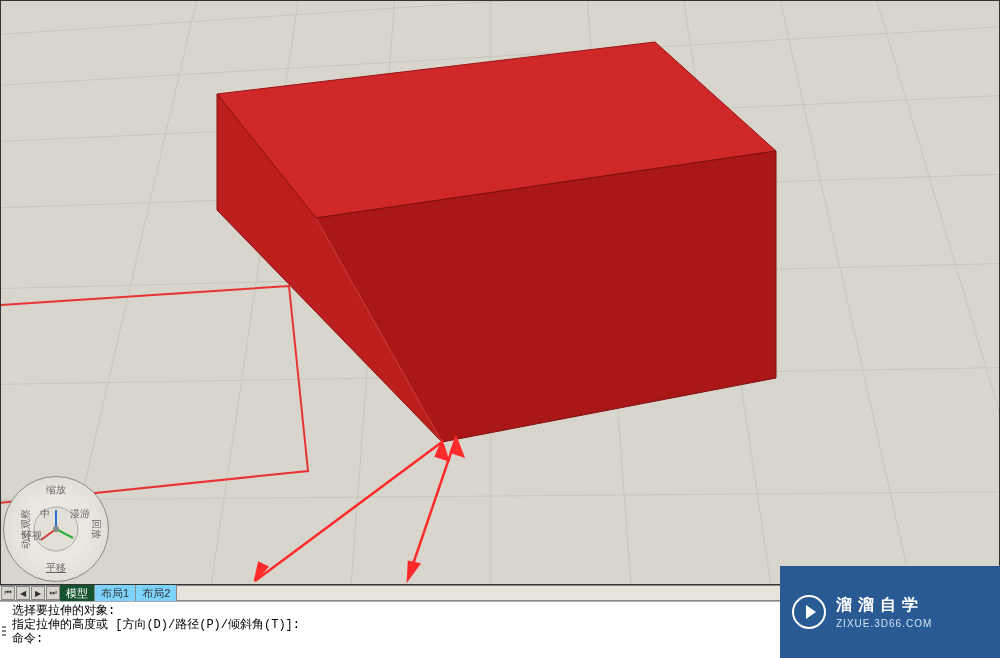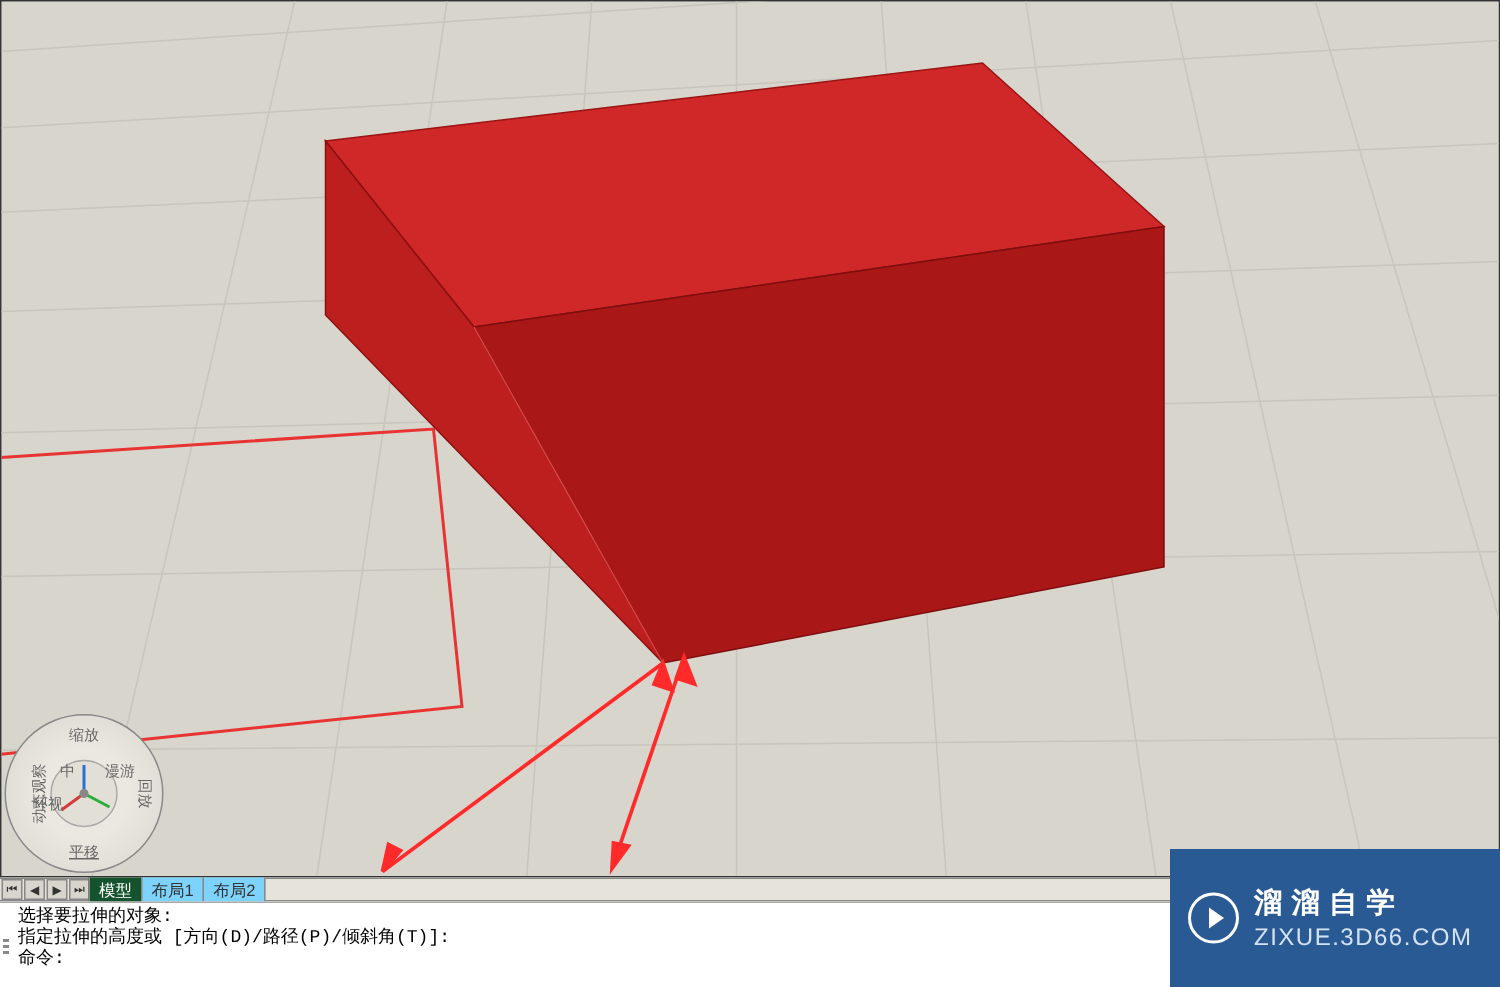--- a/index.html
+++ b/index.html
@@ -145,22 +145,22 @@
     }
     .watermark .play-icon::after {
       content: "";
       width: 0; height: 0;
       border-left: 10px solid #fff;
       border-top: 7px solid transparent;
       border-bottom: 7px solid transparent;
       margin-left: 3px;
     }
     .watermark .wm-text { display: flex; flex-direction: column; gap: 2px; }
-    .watermark .wm-title { font-size: 19px; letter-spacing: 6px; font-weight: bold; }
-    .watermark .wm-url { font-size: 16px; letter-spacing: 1px; color: #d4e2f3; }
+    .watermark .wm-title { font-size: 16px; letter-spacing: 6px; font-weight: bold; }
+    .watermark .wm-url { font-size: 10px; letter-spacing: 1px; color: #d4e2f3; }
   </style>
 </head>
 <body>
 
 <div class="viewport">
 
   <svg width="1000" height="585" style="position:absolute;top:0;left:0;">
     <g class="grid-lines">
 
       <line x1="-100" y1="0" x2="1100" y2="-100"></line>

